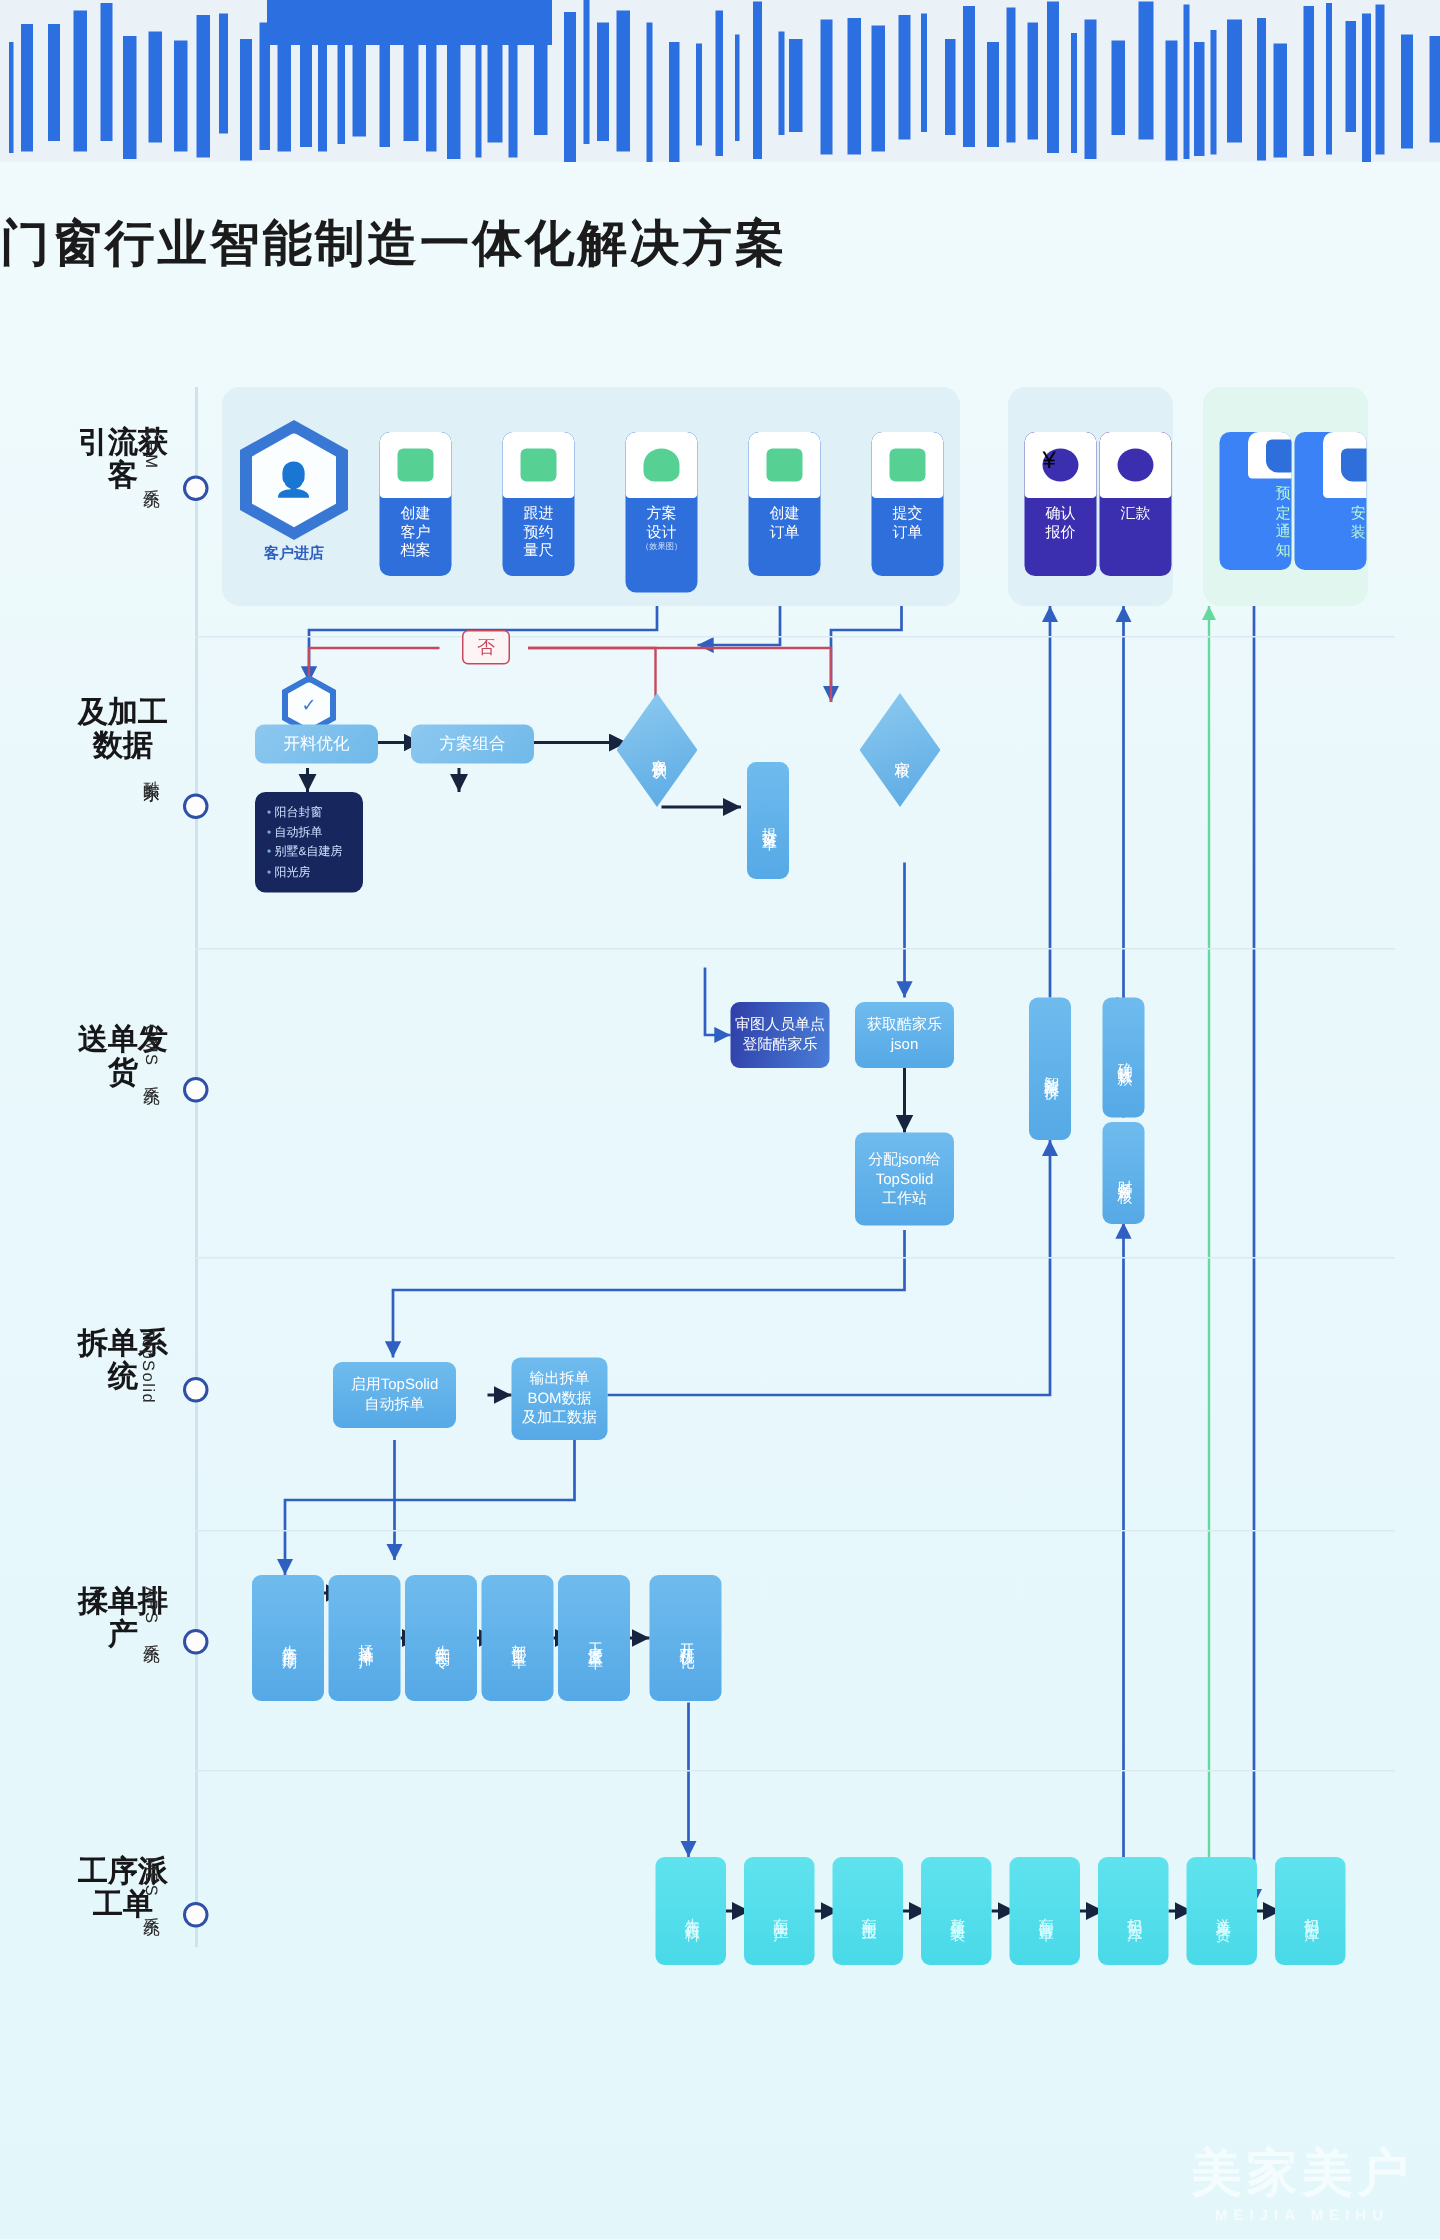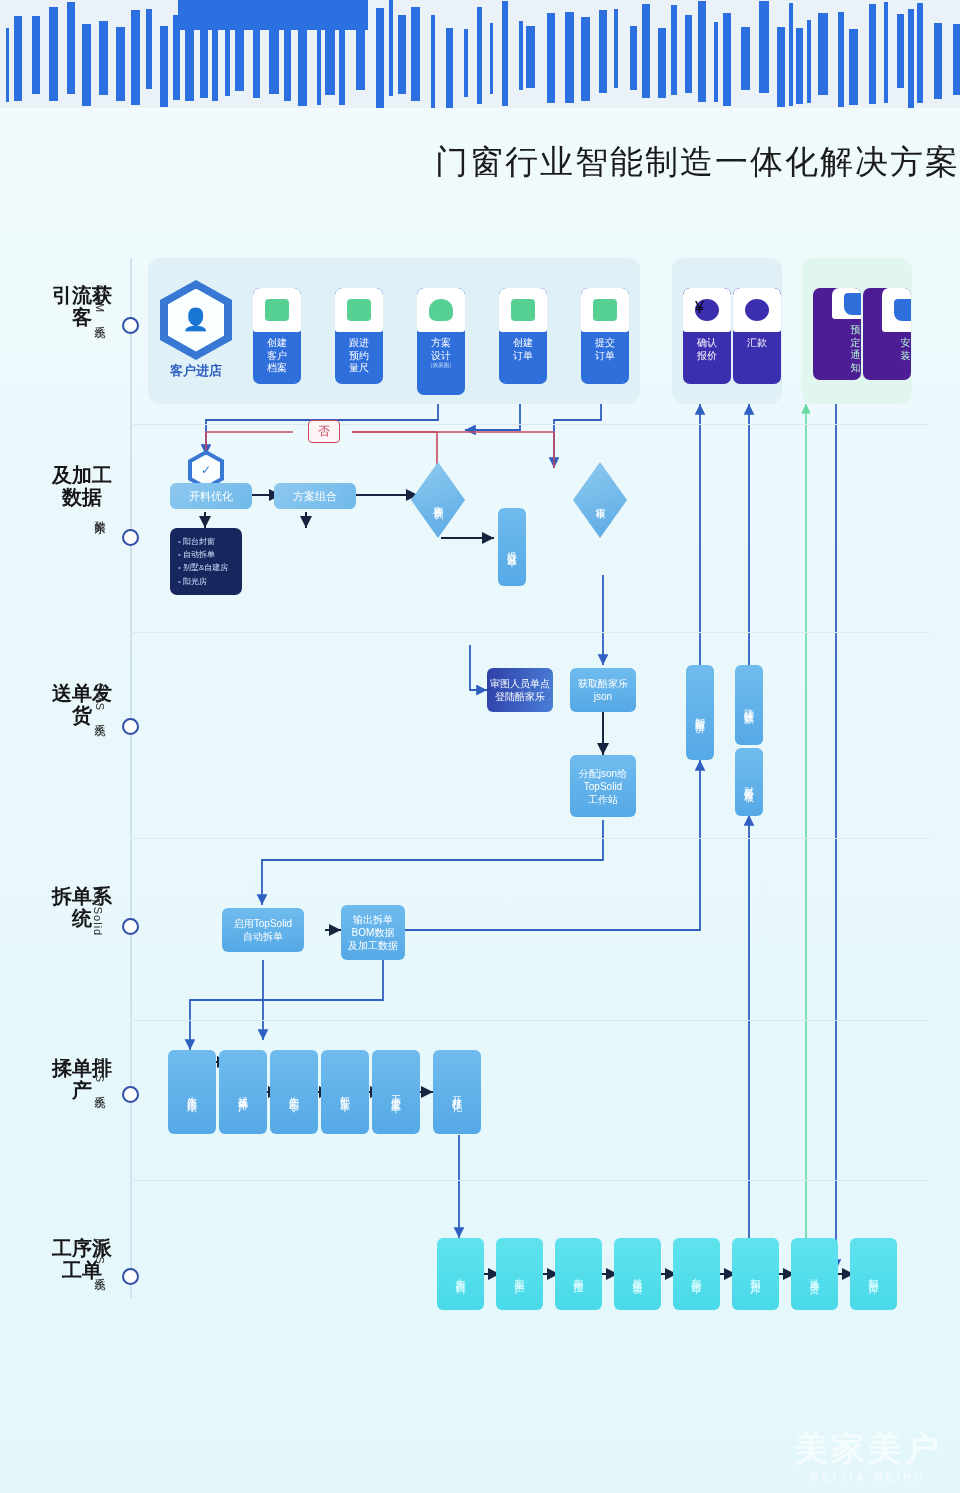--- a/index.html
+++ b/index.html
@@ -5,22 +5,22 @@
   * { box-sizing: border-box; margin:0; padding:0; }
   body {
     width: 960px; height: 1493px;
     font-family: "Liberation Sans", "DejaVu Sans", sans-serif;
     background: linear-gradient(180deg,#f2fbfd 0%, #eaf8fb 40%, #e3f7fb 100%);
     position: relative; overflow: hidden;
   }
   #banner { position:absolute; left:0; top:0; width:960px; height:108px;
     background:#eaf2f7; overflow:hidden; }
   #banner .bar { position:absolute; background:#2c6fe0; }
-  .title { position:absolute; left:0; top:140px; width:960px; text-align:right;
-    font-size:33px; font-weight:normal; color:#1b1b1b; letter-spacing:2px; }
+  .title { position:absolute; left:0; top:140px; width:960px; text-align:left;
+    font-size:33px; font-weight:bold; color:#1b1b1b; letter-spacing:2px; }
   #canvas { position:absolute; left:0; top:0; width:960px; height:1493px; }
   .lane-label { position:absolute; width:60px; text-align:center;
     font-size:20px; font-weight:bold; color:#17171a; line-height:1.08; }
   .lane-sub { position:absolute; font-size:11px; color:#2a2a2a;
     writing-mode:vertical-rl; letter-spacing:1px; }
   .lane-dot { position:absolute; width:17px; height:17px; border-radius:50%;
     border:2.5px solid #2f4fa8; background:#fdfdfd; }
   .axis { position:absolute; left:130px; top:258px; width:2px; height:1040px;
     background:#cfe3ee; }
   .lane-div { position:absolute; left:130px; width:800px; height:1px; background:#dbeaf2;}
@@ -28,32 +28,32 @@
   .panel.blue { background:#dff0f7; }
   .panel.green { background:#e1f6ee; }
   .hexnode { position:absolute; width:72px; height:80px; }
   .hexnode .hex { width:72px; height:80px;
     background:#3878d4; clip-path: polygon(50% 0%,100% 25%,100% 75%,50% 100%,0% 75%,0% 25%);
     display:flex; align-items:center; justify-content:center; }
   .hexnode .hexin { width:56px; height:63px; background:#fbfeff;
     clip-path: polygon(50% 0%,100% 25%,100% 75%,50% 100%,0% 75%,0% 25%);
     display:flex; align-items:center; justify-content:center; font-size:22px; color:#3878d4;}
   .hexnode .cap { position:absolute; top:82px; left:-12px; width:96px; text-align:center;
-    font-size:13px; font-weight:bold; color:#2f5fc0; }
+    font-size:10px; font-weight:bold; color:#2f5fc0; }
   .card { position:absolute; width:48px; border-radius:7px; overflow:hidden;
     background:#2f6fdc; display:flex; flex-direction:column; align-items:center; }
   .card .ico { width:48px; height:44px; background:#ffffff; display:flex;
     align-items:center; justify-content:center; border-radius:7px 7px 3px 3px;}
   .card .ico .g { width:24px; height:22px; background:#57d193; border-radius:4px; }
   .card .lbl { color:#fff; font-size:10px; line-height:1.25; text-align:center;
     padding:5px 2px 6px; }
   .card .sub { font-size:5.5px; color:#cfe0f8; display:block; }
   .card.dark { background:#3b2fb0; }
   .card.dark .ico .g { background:#3b2fb0; border-radius:50%; }
-  .card.green { background:#4c1d95;padding-left:37px; }
+  .card.green { background:#3b82f6;padding-left:37px; }
   .card.green .ico .g { background:#2f6fdc; border-radius:4px 4px 8px 8px; }
   .card.green .lbl { color:#b6f7d3; }
   .gnode { position:absolute; border-radius:6px; color:#fff; font-size:10px;
     display:flex; align-items:center; justify-content:center; text-align:center;
     line-height:1.3; padding:3px; }
   .g-lightblue { background:linear-gradient(135deg,#8dc8ef,#6fb9ea); }
   .g-mid { background:linear-gradient(180deg,#6fbbee,#55a9e6); }
   .g-cyan { background:linear-gradient(180deg,#5fe3ee,#49d9e8); color:#d9fcff;}
   .g-royal { background:linear-gradient(100deg,#2f3fa8,#4a7fd8); }
   .g-vert { writing-mode:vertical-rl; letter-spacing:2px; }

